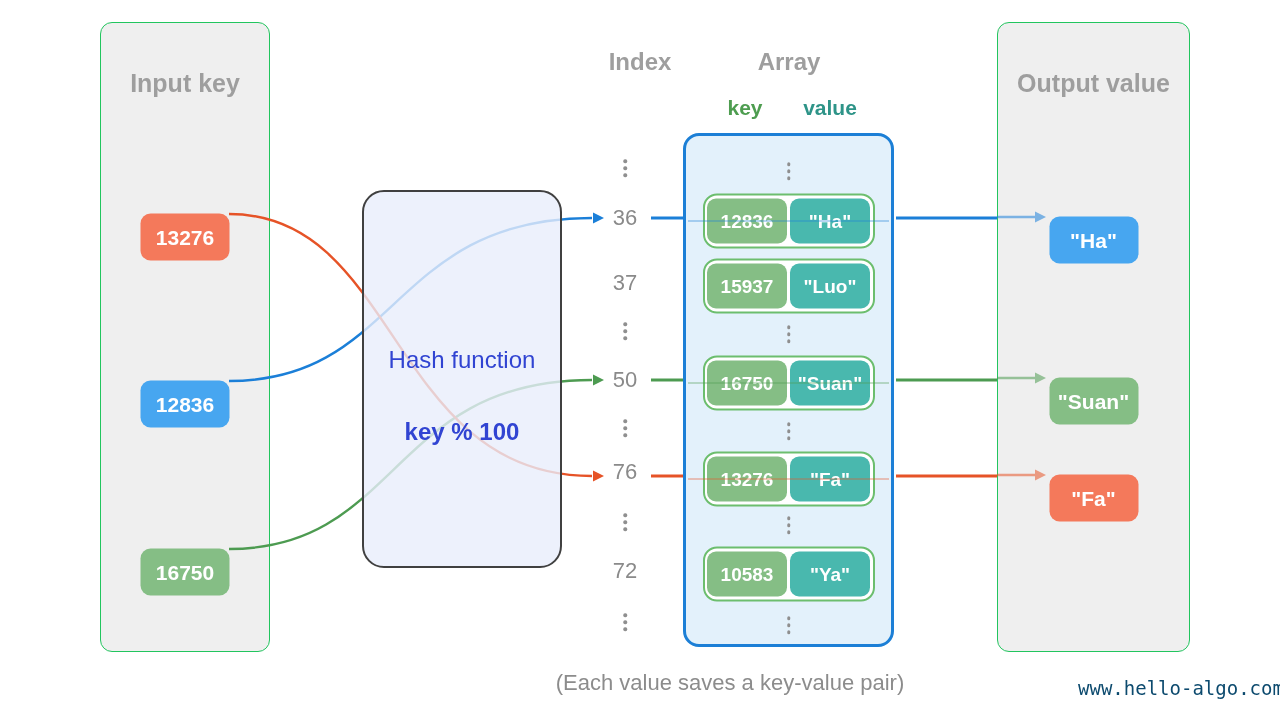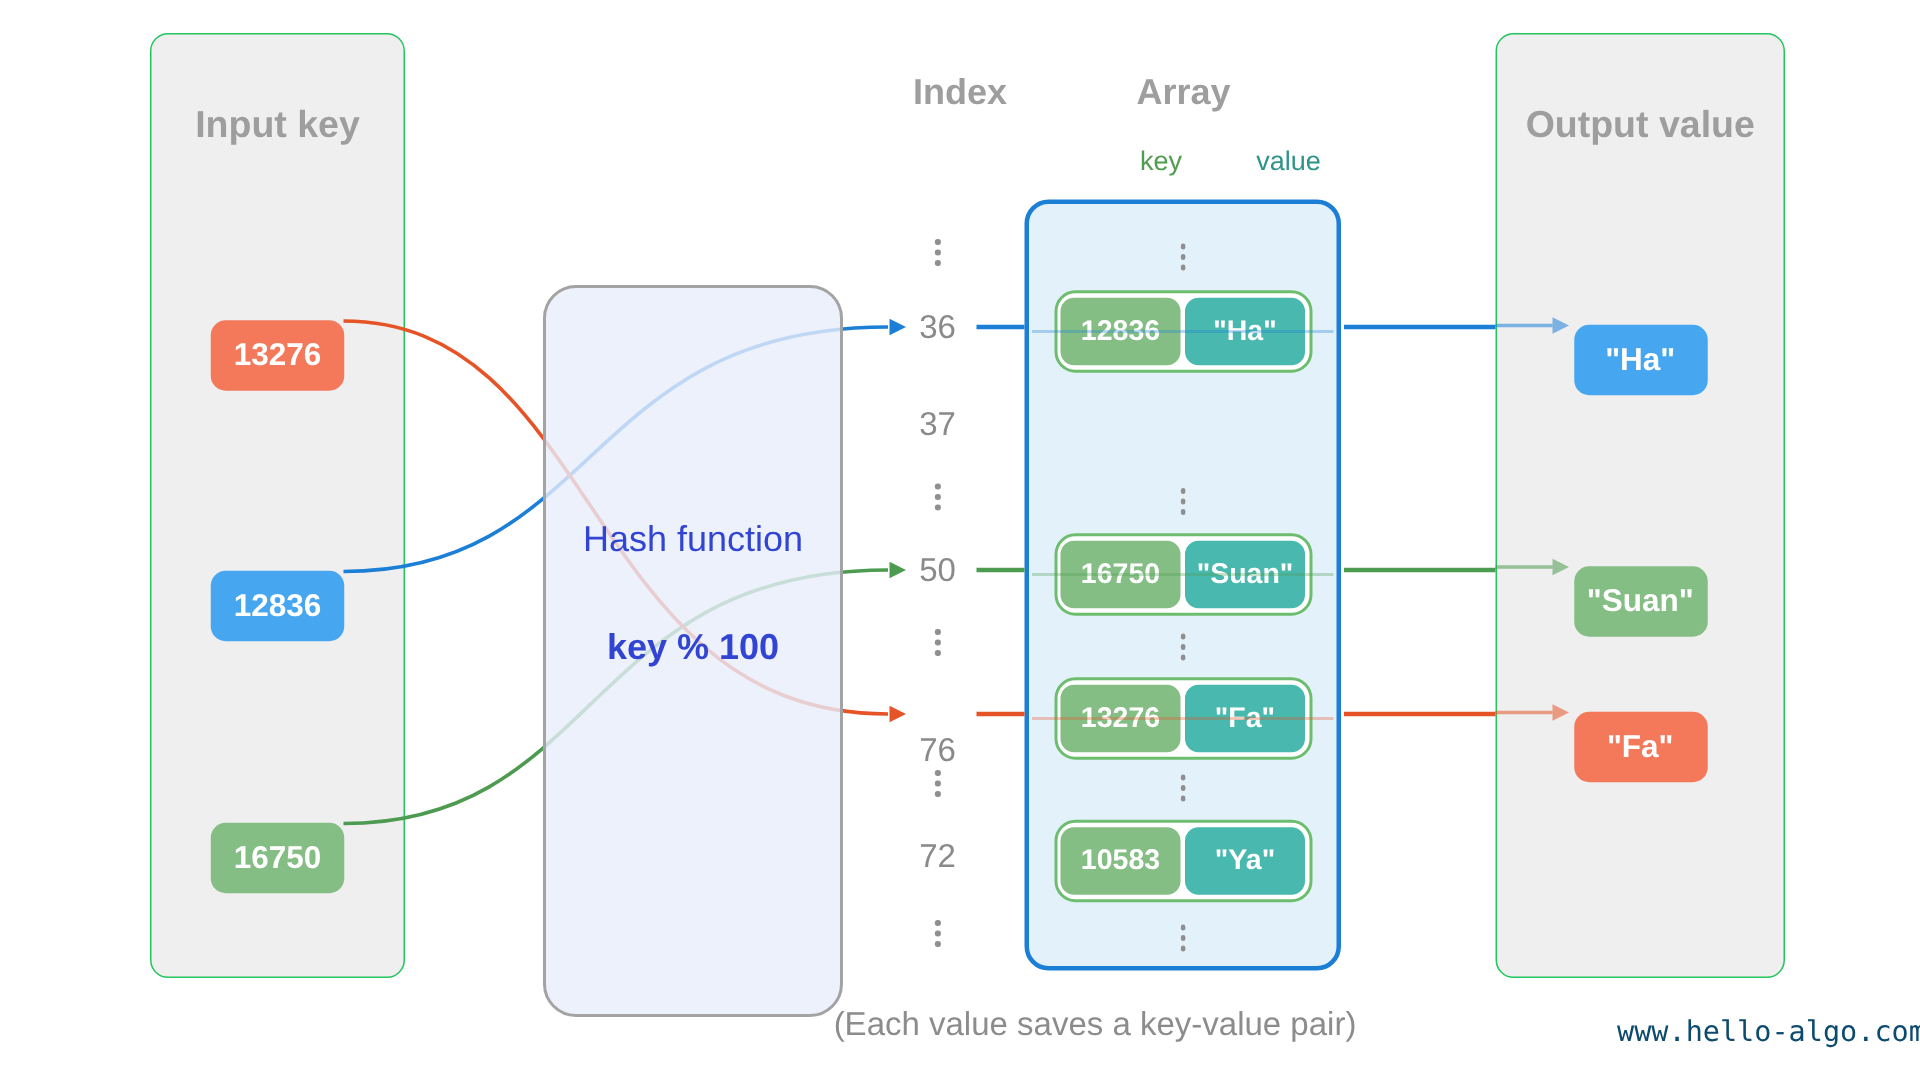--- a/index.html
+++ b/index.html
@@ -22,21 +22,21 @@
     width:89px;height:47px;border-radius:10px;
     display:flex;align-items:center;justify-content:center;
     color:#ffffff;font-size:21px;font-weight:600;
   }
   .col-header{
     position:absolute;transform:translate(-50%,-50%);
     font-size:24px;font-weight:bold;color:#9E9E9E;white-space:nowrap;
   }
   .sub-header{
     position:absolute;transform:translate(-50%,-50%);
-    font-size:18px;font-weight:400;white-space:nowrap;margin-left:29px;
+    font-size:21px;font-weight:700;white-space:nowrap;
   }
   .index-item{
     position:absolute;transform:translate(-50%,-50%);
     font-size:22px;color:#8A8A8A;
   }
   .dots{display:flex;flex-direction:column;gap:3.5px;align-items:center;}
   .dot{width:3.5px;height:3.5px;border-radius:50%;background:#8F8F8F;}
   .array-container{
     position:absolute;left:683px;top:133px;width:211px;height:514px;
     background:#E3F1FB;border:3px solid #1C7FD6;border-radius:16px;
@@ -50,22 +50,22 @@
   }
   .kv{
     position:relative;z-index:3;width:80px;height:45px;border-radius:9px;
     display:flex;align-items:center;justify-content:center;
     color:#ffffff;font-size:19px;font-weight:600;white-space:nowrap;
   }
   .arr-dots{position:absolute;left:50%;transform:translate(-50%,-50%);}
   .faint{position:absolute;left:2px;right:2px;height:2.5px;z-index:2;opacity:.32;}
   #overlay{position:absolute;left:0;top:0;z-index:20;pointer-events:none;}
   .hash-box{
-    position:absolute;left:362px;top:190px;width:200px;height:488px;
-    background:rgba(233,237,251,0.8);border:2px solid #a3a3a3;
+    position:absolute;left:362px;top:190px;width:200px;height:378px;
+    background:rgba(233,237,251,0.8);border:2px solid #404040;
     border-radius:22px;box-sizing:border-box;z-index:30;
   }
   .hash-title{
     position:absolute;left:50%;top:168px;transform:translate(-50%,-50%);
     font-size:24px;font-weight:500;color:#3144D2;white-space:nowrap;
   }
   .hash-formula{
     position:absolute;left:50%;top:216px;transform:translate(-50%,-50%);
     font-size:24px;font-weight:bold;color:#3144D2;white-space:nowrap;margin-top:24px;
   }
@@ -125,21 +125,21 @@
         </div>
       </div>
       <div class="index-item" style="left: 625px; top: 380px;">50</div>
       <div class="index-item" style="left: 625px; top: 428px;">
         <div class="dots">
           <div class="dot"></div>
           <div class="dot"></div>
           <div class="dot"></div>
         </div>
       </div>
-      <div class="index-item" style="left: 625px; top: 500px; text-align: center;">76</div>
+      <div class="index-item" style="left: 625px; top: 472px; text-align: center;">76</div>
       <div class="index-item" style="left: 625px; top: 522px;">
         <div class="dots">
           <div class="dot"></div>
           <div class="dot"></div>
           <div class="dot"></div>
         </div>
       </div>
       <div class="index-item" style="left: 625px; top: 571px;">72</div>
       <div class="index-item" style="left: 625px; top: 622px;">
         <div class="dots">
@@ -154,20 +154,24 @@
       <div class="arr-dots" style="top: 35px;">
         <div class="dots">
           <div class="dot"></div>
           <div class="dot"></div>
           <div class="dot"></div>
         </div>
       </div>
       <div class="bucket" style="top: 85px;">
         <div class="kv" style="background: rgb(133, 190, 133);">12836</div>
         <div class="kv" style="background: rgb(73, 184, 174);">"Ha"</div>
+      </div>
+      <div class="bucket" style="top: 150px;">
+        <div class="kv" style="background: rgb(133, 190, 133);">15937</div>
+        <div class="kv" style="background: rgb(73, 184, 174);">"Luo"</div>
       </div>
       <div class="arr-dots" style="top: 198px;">
         <div class="dots">
           <div class="dot"></div>
           <div class="dot"></div>
           <div class="dot"></div>
         </div>
       </div>
       <div class="bucket" style="top: 247px;">
         <div class="kv" style="background: rgb(133, 190, 133);">16750</div>

